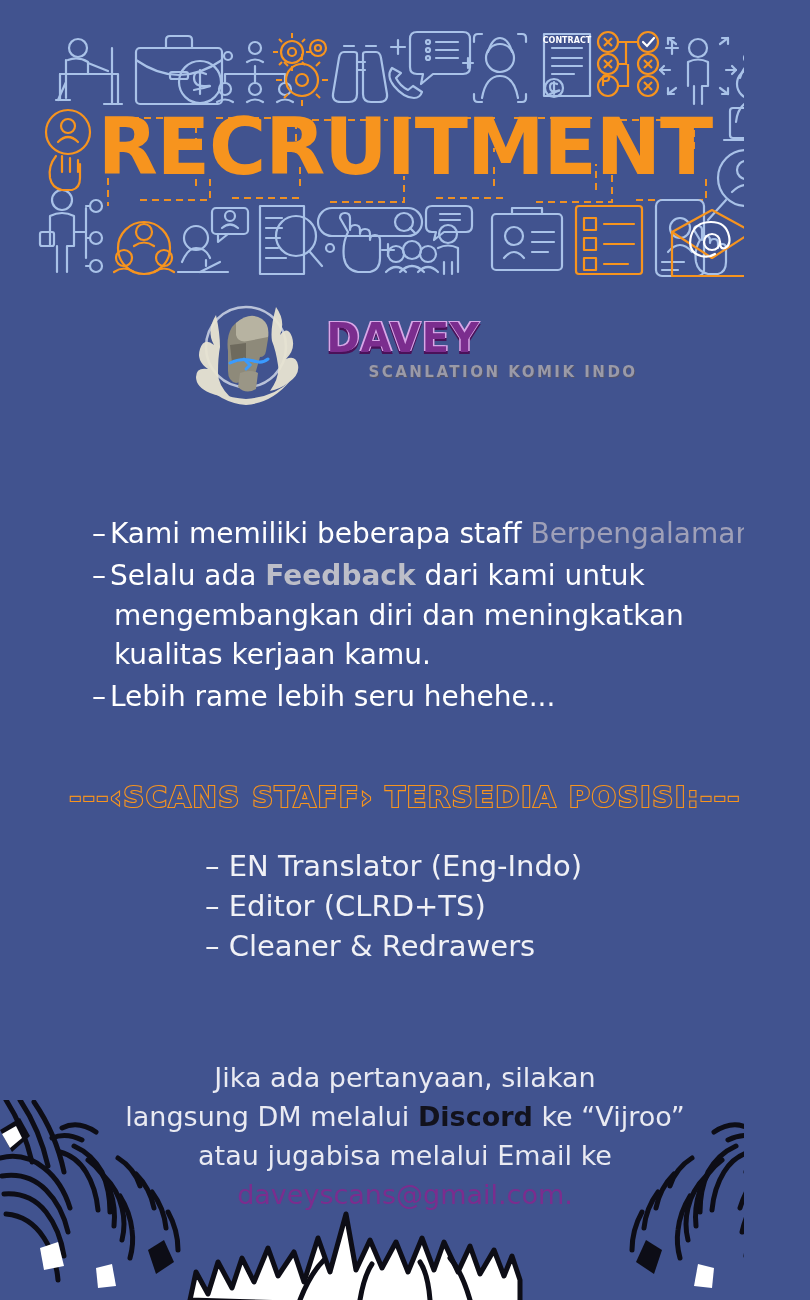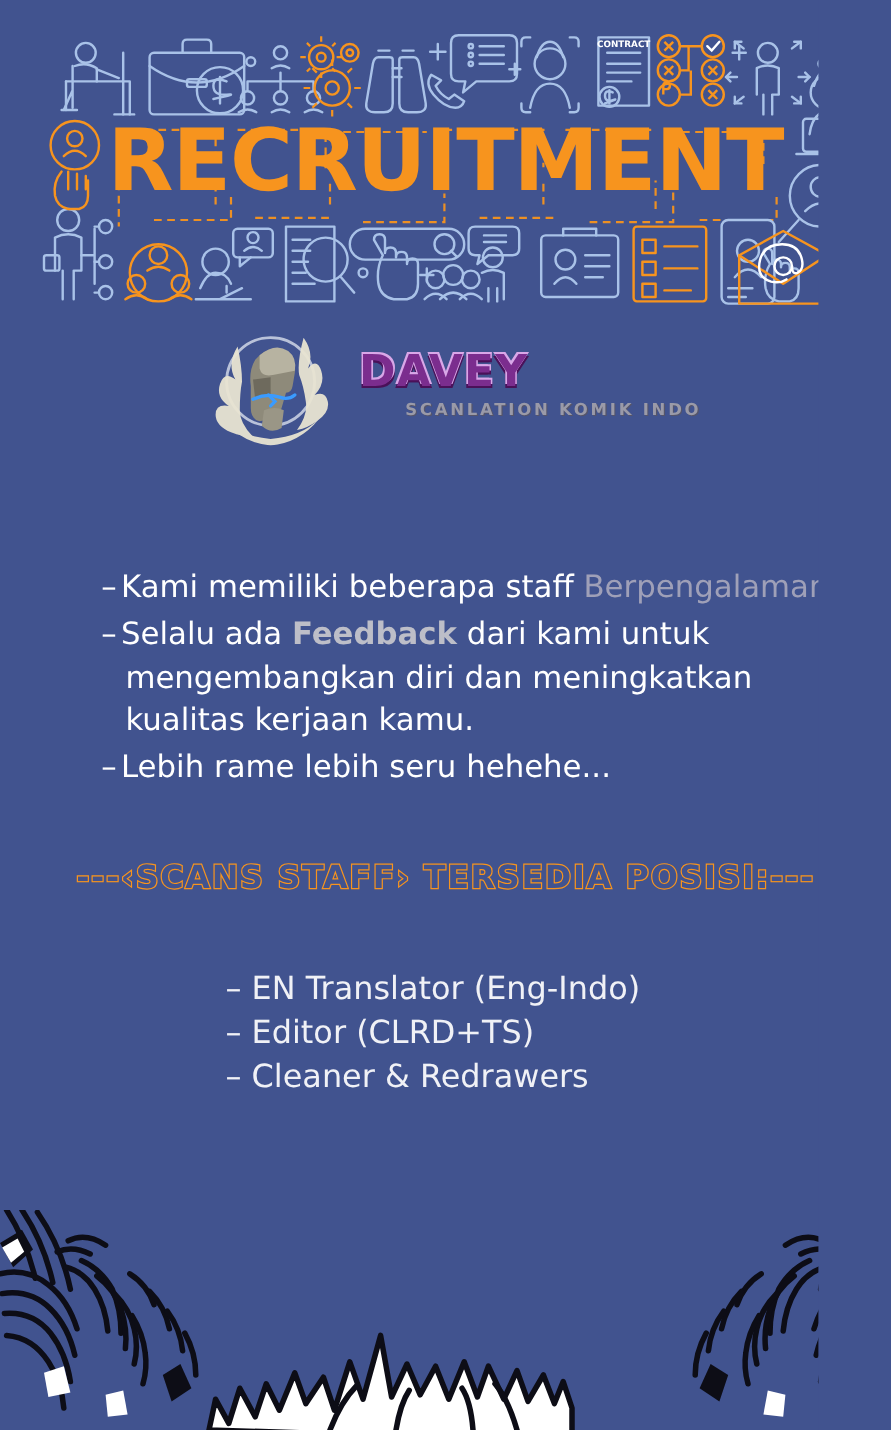--- a/index.html
+++ b/index.html
@@ -66,21 +66,21 @@
   .reasons .li{margin-bottom:2px;}
   .reasons .dash{margin-right:4px;}
   .reasons .indent{padding-left:22px;display:block;}
   .muted{color:#9fa0b8;}
   .muted-bold{color:#bdbec8;font-weight:700;}
 
   .positions{
     position:absolute;left:0;top:846px;width:810px;
     text-align:left;
     font-family:"DejaVu Sans", sans-serif;
-    font-size:29px;color:#f0f1f6;line-height:1.38;margin-top:32px;
+    font-size:29px;color:#f0f1f6;line-height:1.38;
   }
   .positions .pwrap{width:400px;margin:0 auto;}
 
   
   .contact{
     position:absolute;left:0;top:1058px;width:810px;text-align:center;
     font-family:"DejaVu Sans", sans-serif;
     font-size:27px;color:#e9eaf2;line-height:1.45;
   }
   .contact .dark{color:#12121c;font-weight:700;}
@@ -412,20 +412,28 @@
   <div class="heading h2">---‹SCANS STAFF› TERSEDIA POSISI:---</div>
 
   <div class="positions">
     <div class="pwrap">
       <div>– EN Translator (Eng-Indo)</div>
       <div>– Editor (CLRD+TS)</div>
       <div>– Cleaner &amp; Redrawers</div>
     </div>
   </div>
 
+  <div class="contact">
+    <div>Jika ada pertanyaan, silakan</div>
+    <div>
+      <span>langsung DM melalui </span><span class="dark">Discord</span><span> ke “Vijroo”</span>
+    </div>
+    <div>atau jugabisa melalui Email ke</div>
+    <div class="mail">daveyscans@gmail.com.</div>
+  </div>
 
   <div class="bottomart">
     <svg width="810" height="200" viewBox="0 0 810 200" xmlns="http://www.w3.org/2000/svg">
       <rect width="810" height="200" fill="none"></rect>
       <defs>
         <g id="corner">
           <g fill="none" stroke="#0d0d16" stroke-width="5" stroke-linecap="round">
             <path d="M6 0 q18 28 26 62"></path>
             <path d="M20 0 q20 30 28 66"></path>
             <path d="M34 2 q22 32 30 70"></path>

